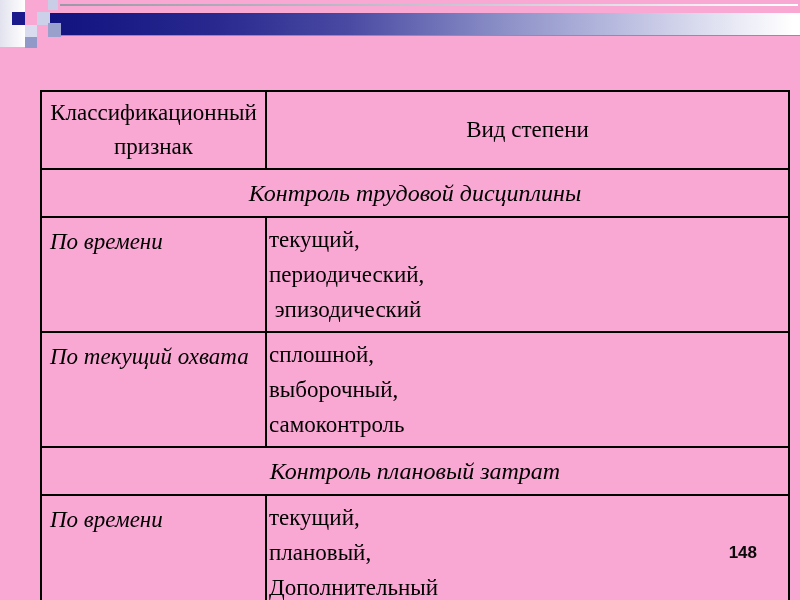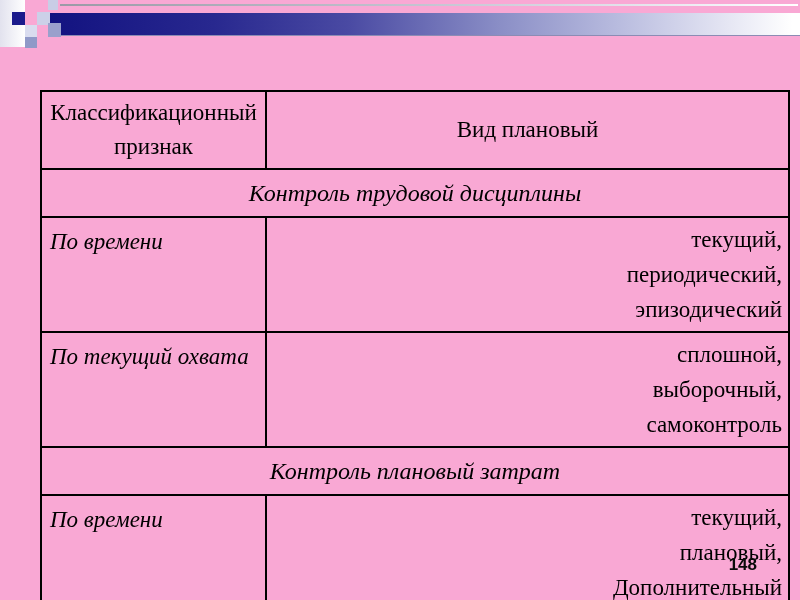--- a/index.html
+++ b/index.html
@@ -71,30 +71,29 @@
     font-size: 24px;
     line-height: 24px;
   }
   td.feature-cell {
     font-style: italic;
     padding-left: 8px;
     padding-top: 6px;
   }
   td.kinds-cell {
     white-space: pre-wrap;
-    padding-left: 20px;
-    text-align: right;
+    padding-left: 2px;
   }
   tr.body-row-3 td { height: 102px; border-radius: 6px; }
   tr.body-row-2 td { height: 97px;  }
 
   
   .page-number {
     position: absolute;
-    right: 43px; top: 555px;
+    right: 43px; top: 543px;
     font-family: "Liberation Sans", "DejaVu Sans", sans-serif;
     font-weight: bold;
     font-size: 17px;
     color: #0a0a0a;
   }
 </style>
 </head>
 <body>
 
 <div class="slide">
@@ -108,21 +107,21 @@
     <div class="sq sq-light"></div>
     <div class="sq sq-med"></div>
     <div class="sq sq-vlight"></div>
     <div class="sq sq-med2"></div>
   </div>
 
   <table class="control-table">
     <tbody>
         <tr class="header-row">
       <td class="col-feature">Классификационный признак</td>
-      <td class="col-kind">Вид плановый</td>
+      <td class="col-kind">Вид степени</td>
     </tr>
 
     <tr class="section-row">
       <td colspan="2">Контроль трудовой дисциплины</td>
     </tr>
     <tr class="body-row-3">
       <td class="feature-cell">По времени</td>
       <td class="kinds-cell">текущий,
 периодический,
  эпизодический</td>

